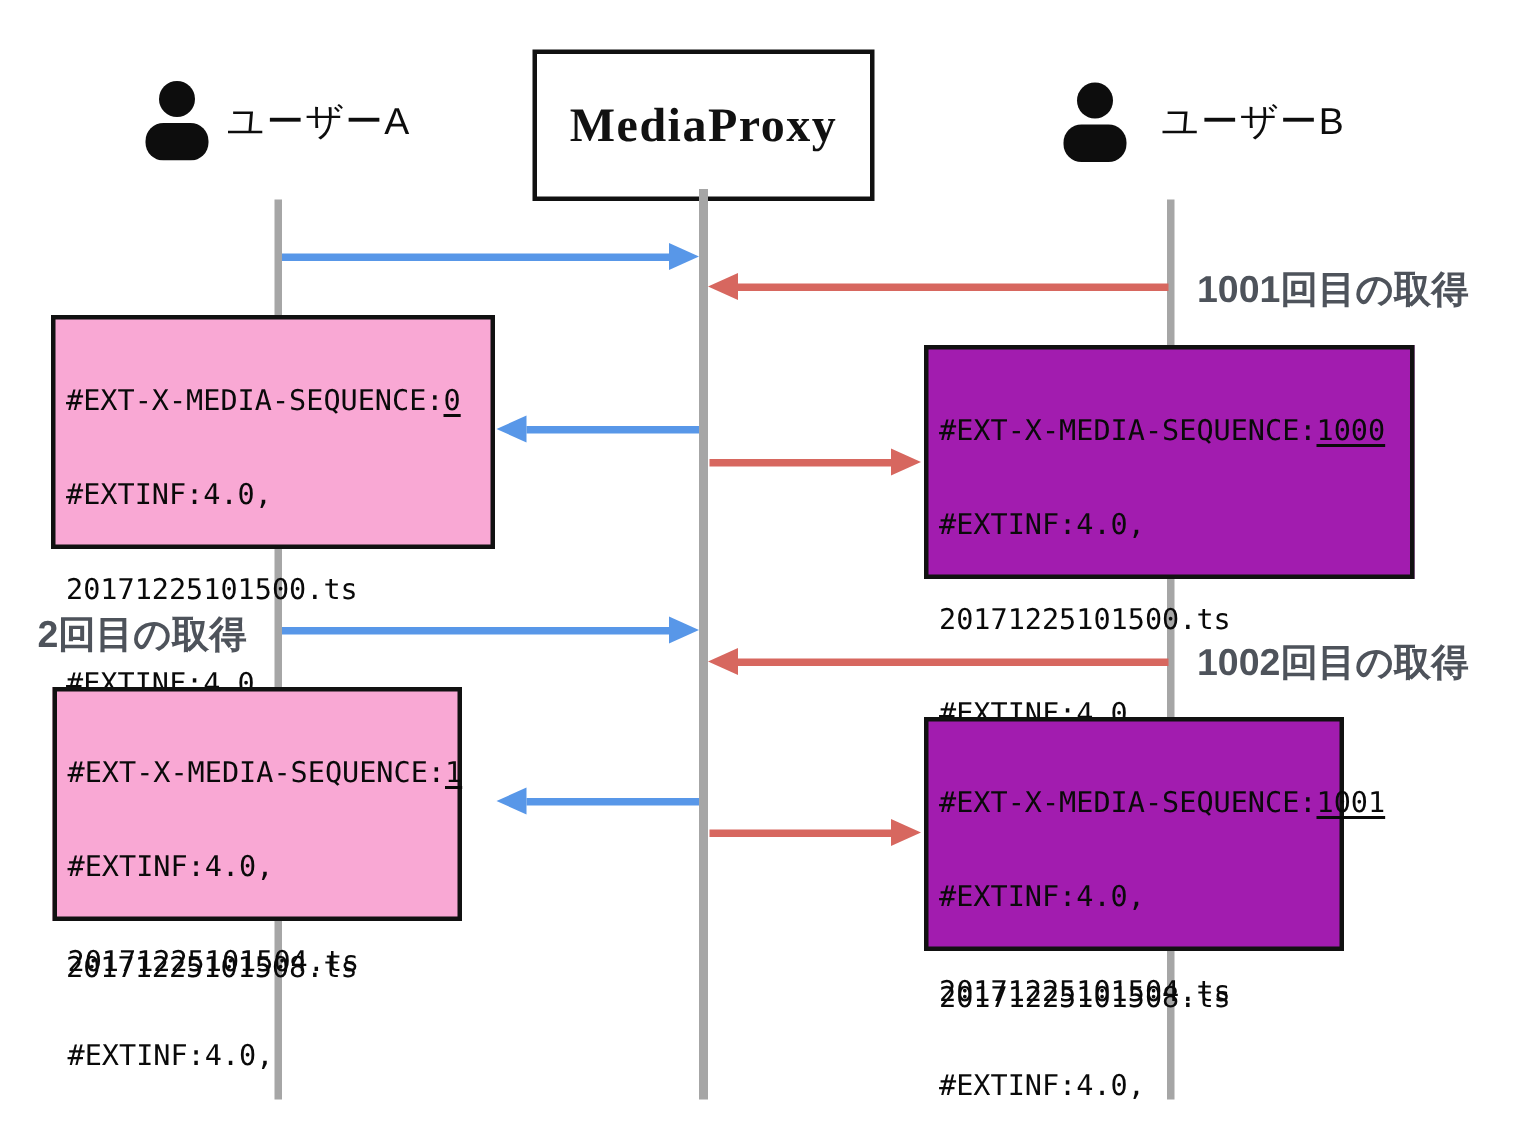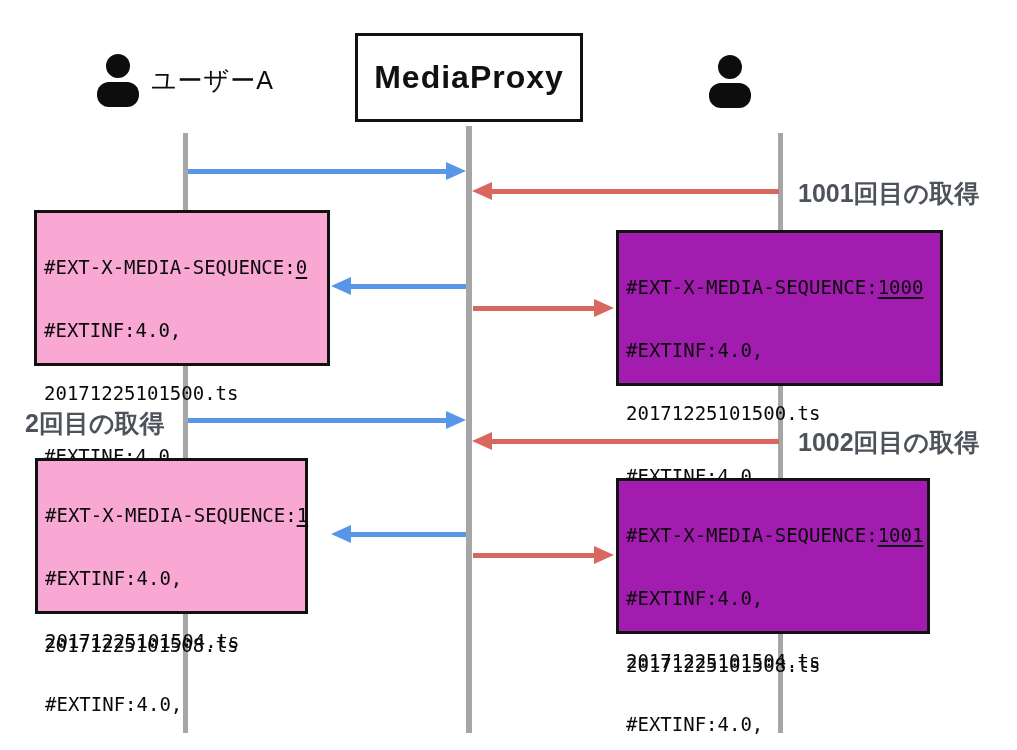--- a/index.html
+++ b/index.html
@@ -7,24 +7,24 @@
     position:relative;width:1017px;height:750px;background:#ffffff;overflow:hidden;
     font-family:"Liberation Sans",sans-serif;
   }
   
   .actor-icon{position:absolute;}
   .actor-label{
     position:absolute;font-size:25px;font-weight:normal;color:#0d0d0d;
     white-space:nowrap;letter-spacing:1px;
   }
   .proxy-box{
-    position:absolute;left:355px;top:33px;width:228px;height:89px;
+    position:absolute;left:355px;top:33px;width:228px;height:101px;
     box-sizing:border-box;border:3px solid #111;background:#ffffff;
     display:flex;align-items:center;justify-content:center;
-    font-size:32px;font-weight:bold;color:#111;letter-spacing:1px;
+    font-size:32px;font-weight:bold;color:#111;letter-spacing:1px;font-family:Liberation Serif, serif;
   }
   
   .lifeline{position:absolute;width:5px;background:#a6a6a6;}
   
   .msg-arrow{position:absolute;height:5px;}
   .msg-arrow.blue{background:#5897e8;}
   .msg-arrow.red{background:#d7675f;}
   .head{position:absolute;top:-7px;width:0;height:0;
     border-top:9px solid transparent;border-bottom:9px solid transparent;}
   .blue .head-right{border-left:20px solid #5897e8;}
@@ -62,20 +62,21 @@
   <div class="actor-label" style="left:151px;top:64px">ユーザーA</div>
 
   <div class="proxy-box">
     <span>MediaProxy</span>
   </div>
 
   <svg class="actor-icon" style="left:707px;top:54px" width="46" height="54" viewBox="0 0 46 54">
     <circle cx="23" cy="13" r="12" fill="#0d0d0d"></circle>
     <rect x="2" y="29" width="42" height="25" rx="12" fill="#0d0d0d"></rect>
   </svg>
+  <div class="actor-label" style="left:774px;top:64px">ユーザーB</div>
 
   <div class="lifeline" style="left:183px;top:133px;height:600px"></div>
   <div class="lifeline" style="left:466px;top:126px;height:607px;width:6px"></div>
   <div class="lifeline" style="left:778px;top:133px;height:600px"></div>
 
   <div class="msg-arrow blue" style="left:188px;top:169px;width:258px">
     <div class="head head-right" style="left:258px"></div>
   </div>
 
   <div class="step-label" style="left:798px;top:179px">1001回目の取得</div>
@@ -130,21 +131,21 @@
   <div class="codebox blue-bg" style="left:35px;top:458px;width:273px;height:156px">
     <div><span>#EXT-X-MEDIA-SEQUENCE:</span><span class="seq">1</span></div>
     <div>#EXTINF:4.0,</div>
     <div>20171225101504.ts</div>
     <div>#EXTINF:4.0,</div>
     
     
     
   </div>
 
-  <div class="codebox pink-bg" style="left:616px;top:478px;width:314px;height:156px">
+  <div class="codebox pink-bg" style="left:616px;top:478px;width:280px;height:156px">
     <div><span>#EXT-X-MEDIA-SEQUENCE:</span><span class="seq">1001</span></div>
     <div>#EXTINF:4.0,</div>
     <div>20171225101504.ts</div>
     <div>#EXTINF:4.0,</div>
     
     
     
   </div>
 
 </div>

